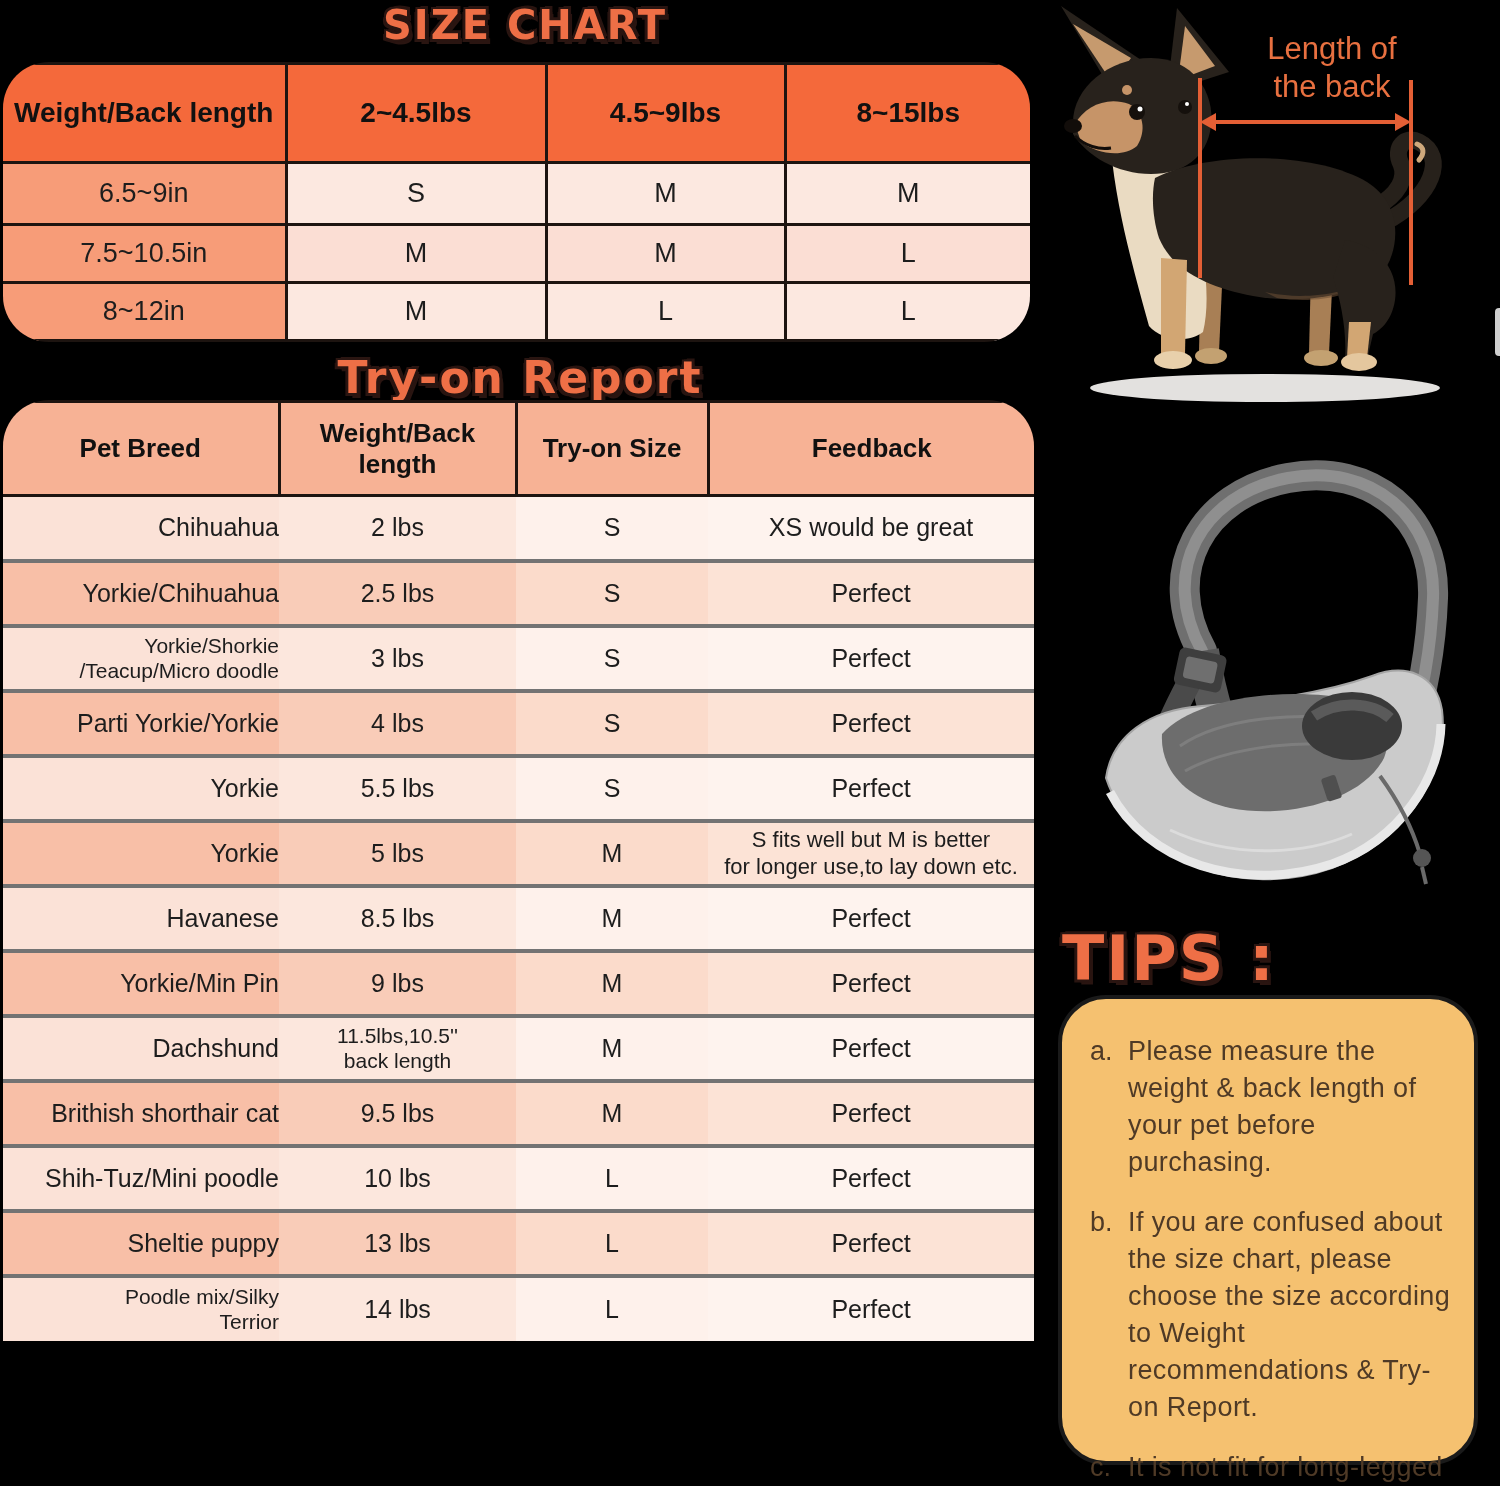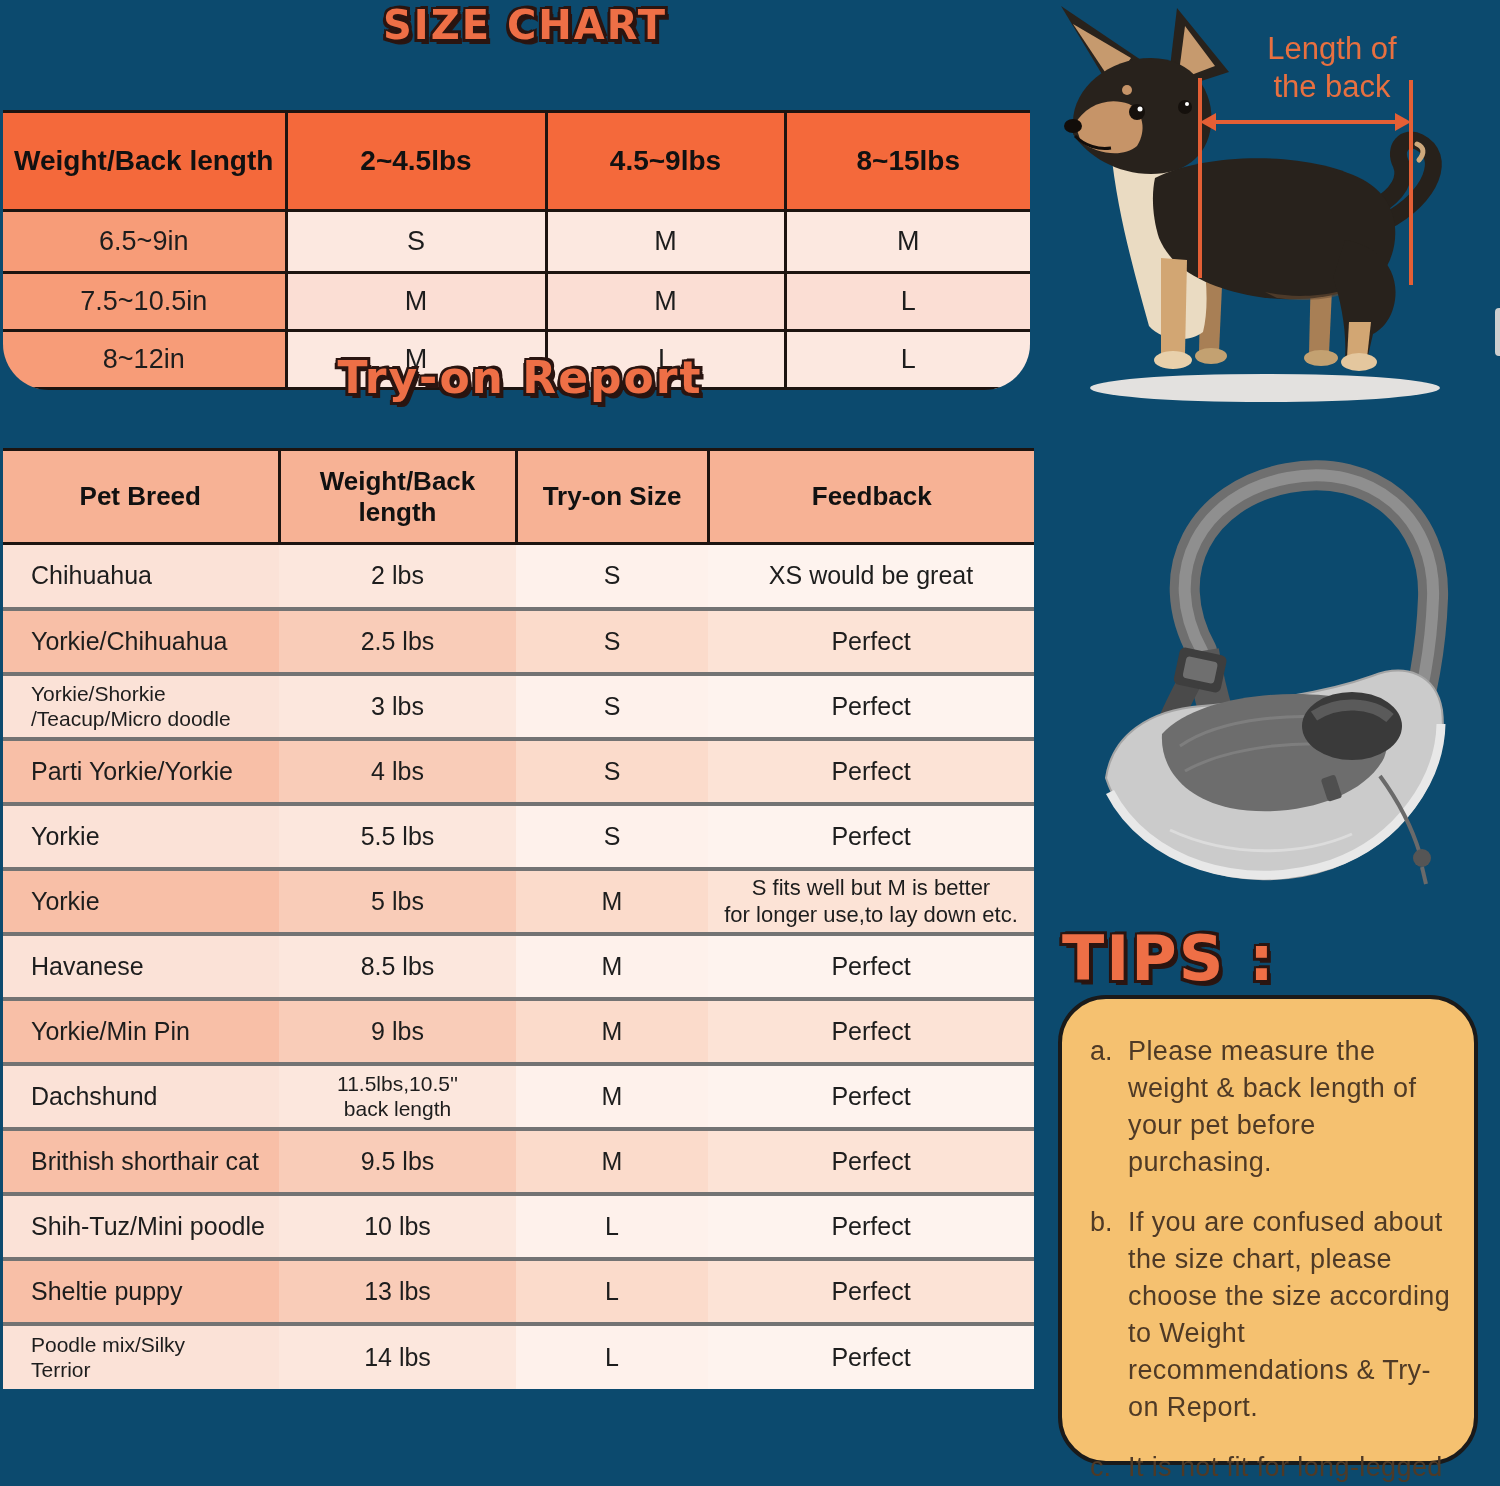--- a/index.html
+++ b/index.html
@@ -1,35 +1,35 @@
 <!DOCTYPE html>
 <html><head>
 <meta charset="utf-8">
 <style>
   html,body{margin:0;padding:0;background:#ffffff;}
   .canvas{
-    position:relative;width:1500px;height:1486px;background:#0c4a6e;overflow:hidden;
+    position:relative;width:1500px;height:1486px;background:#000000;overflow:hidden;
     font-family:"Liberation Sans",sans-serif;color:#1d1d1d;
   }
   
   .bubble{
     position:absolute;font-weight:bold;color:#EE6F46;letter-spacing:2px;
     font-family:"DejaVu Sans",sans-serif;white-space:nowrap;
     text-shadow:
       -2px -2px 0 #2A1511, 0 -2px 0 #2A1511, 2px -2px 0 #2A1511,
       -2px 0 0 #2A1511, 2px 0 0 #2A1511,
       -2px 2px 0 #2A1511, 0 2px 0 #2A1511, 2px 2px 0 #2A1511,
       -3px 3px 0 #2A1511, 3px 3px 0 #2A1511, 3px -3px 0 #2A1511, 4px 5px 0 #2A1511;
   }
   #size-chart-title{left:330px;top:2px;width:390px;text-align:center;font-size:40px;}
   #tryon-title{left:320px;top:352px;width:400px;text-align:center;font-size:44px;}
   #tips-title{left:1062px;top:922px;font-size:62px;}
 
   
-  table{border-collapse:collapse;table-layout:fixed;margin-top:48px;}
+  table{border-collapse:collapse;table-layout:fixed;}
   td,th{white-space:pre-line;vertical-align:middle;text-align:center;padding:0;font-weight:normal;}
 
   
   .size-wrap{position:absolute;left:3px;top:62px;width:1027px;border-radius:46px;overflow:hidden;}
   .size-wrap table{width:1027px;}
   .size-wrap thead th{
     height:96px;background:#F4693B;font-weight:bold;font-size:28px;color:#111;
     border-top:3px solid #1D1410;border-left:3px solid #1D1410;
   }
   .size-wrap thead th:first-child{border-left:none;}
@@ -49,21 +49,21 @@
   .tryon-wrap{position:absolute;left:3px;top:400px;width:1031px;border-radius:46px 46px 0 0;overflow:hidden;}
   .tryon-wrap table{width:1031px;}
   .tryon-wrap thead th{
     height:91px;background:#F7B295;font-weight:bold;font-size:26px;color:#111;
     border-top:3px solid #1D1410;border-left:3px solid #1D1410;border-bottom:3px solid #1D1410;
   }
   .tryon-wrap thead th:first-child{border-left:none;}
   .tryon-wrap tbody tr{height:65px;}
   .tryon-wrap tbody td{font-size:25px;border-top:4px solid #737373;}
   .tryon-wrap tbody tr:first-child td{border-top:none;}
-  .tryon-wrap td.c-breed{text-align:left;padding-left:28px;}
+  .tryon-wrap td.c-breed{text-align:right;padding-left:28px;}
   .tryon-wrap td.sm{font-size:21px;line-height:25px;}
   .tryon-wrap td.smf{font-size:22px;line-height:27px;}
   
   .tryon-wrap tbody tr:nth-child(odd) td:nth-child(1){background:#FBE2D7;}
   .tryon-wrap tbody tr:nth-child(odd) td:nth-child(2){background:#FCE7DD;}
   .tryon-wrap tbody tr:nth-child(odd) td:nth-child(3){background:#FEF1EB;}
   .tryon-wrap tbody tr:nth-child(odd) td:nth-child(4){background:#FEF3EE;}
   
   .tryon-wrap tbody tr:nth-child(even) td:nth-child(1){background:#F8BFA7;}
   .tryon-wrap tbody tr:nth-child(even) td:nth-child(2){background:#F9CCB8;}

